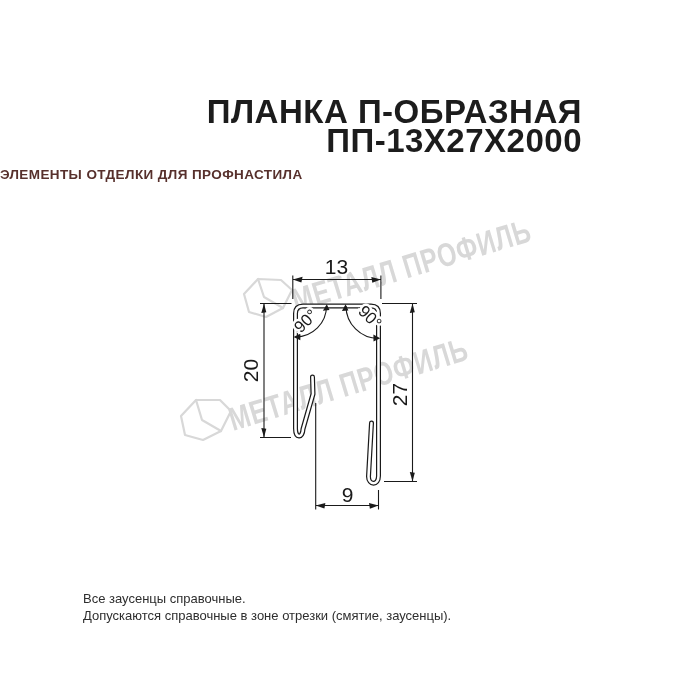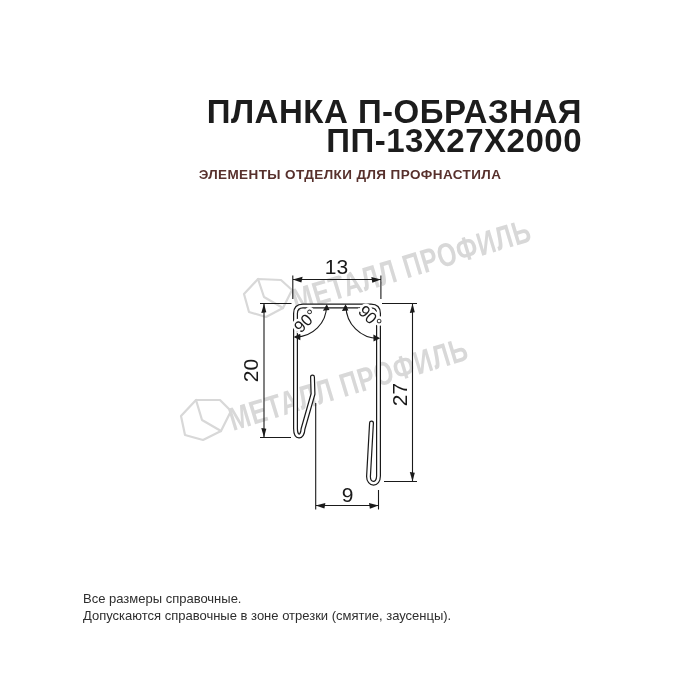--- a/index.html
+++ b/index.html
@@ -1,21 +1,21 @@
 <!DOCTYPE html>
 <html style="--background: #ffffff; --title: #1c1c1c; --subtitle: #57302c; --line: #1a1a1a; --watermark: #d8d8d8; --footer: #2e2e2e;"><head>
 <meta charset="utf-8">
 <style>
   html,body{margin:0;padding:0;background:#fff;}
   .page{position:relative;width:700px;height:700px;background:var(--background,#fff);
         font-family:"Liberation Sans",sans-serif;overflow:hidden;}
   .title{position:absolute;left:0;top:97px;width:582px;text-align:right;
          color:var(--title,#1c1c1c);font-weight:bold;font-size:33px;line-height:29px;
          letter-spacing:0.5px;}
-  .subtitle{position:absolute;left:0;top:167px;width:700px;text-align:center;
+  .subtitle{position:absolute;left:0;top:167px;width:700px;text-align:left;
             color:var(--subtitle,#57302c);font-weight:bold;font-size:13.5px;
             letter-spacing:0.4px;}
   .footer{position:absolute;left:83px;top:591px;color:var(--footer,#2e2e2e);
           font-size:13px;line-height:16.5px;}
   svg.drawing{position:absolute;left:0;top:0;}
   
   .wm-t{font-family:"Liberation Sans",sans-serif;font-weight:bold;font-size:33px;
         fill:var(--watermark,#d8d8d8);letter-spacing:1px;}
   .wm-s{stroke:var(--watermark,#d8d8d8);stroke-width:2.2;fill:none;
         stroke-linejoin:round;stroke-linecap:round;}
@@ -112,17 +112,17 @@
     </g>
     <g>
       <path class="ln" d="M346,306 A32.5,32.5 0 0 0 378.5,338.5"></path>
       <polygon class="ar" points="345.6,304.2 341.9,310.9 348.4,310.5"></polygon>
       <polygon class="ar" points="380.2,338.2 373.4,334.6 373.5,341.4"></polygon>
       <text class="ang" transform="translate(366,321) rotate(45)">90°</text>
     </g>
   </svg>
 
   <div class="footer">
-    <div>Все размеры справочные.</div>
+    <div>Все заусенцы справочные.</div>
     <div>Допускаются справочные в зоне отрезки (смятие, заусенцы).</div>
   </div>
 
 </div>
 
 </body></html>

